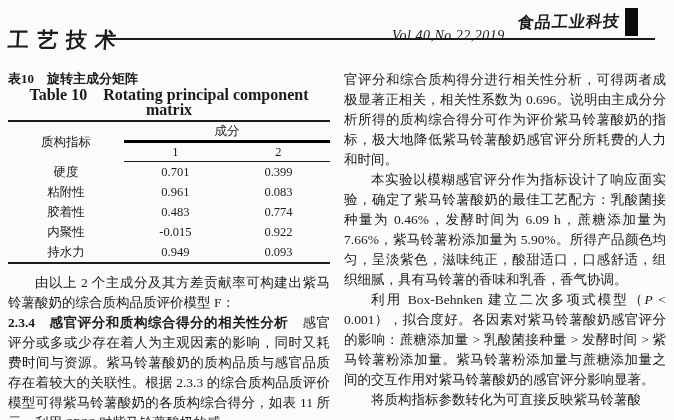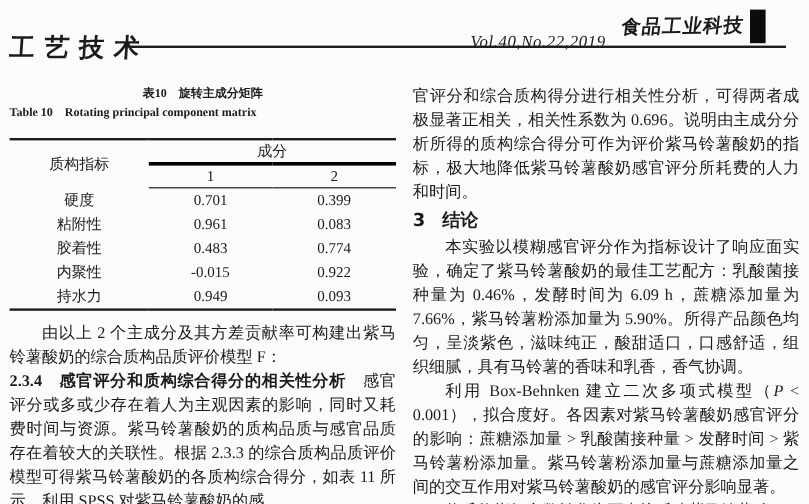--- a/index.html
+++ b/index.html
@@ -37,22 +37,22 @@
     position:absolute; left:384px; top:24px;
     font-style:italic; font-size:14px; letter-spacing:0.5px;
   }
 
   
   .columns { display:flex; gap:14px; margin-top:4px; }
   .col { width:322px; font-size:13.5px; line-height:20px; text-align:justify; }
 
   
   .table-block { margin-bottom:9px; }
-  .tbl-title-zh { text-align:center; font-weight:bold; font-size:10px; line-height:17px; }
-  .tbl-title-en { text-align:left; font-weight:bold; font-size:10px; line-height:15px; margin-bottom:13px; }
+  .tbl-title-zh { font-weight:bold; font-size:13px; line-height:17px; }
+  .tbl-title-en { text-align:center; font-weight:bold; font-size:16px; line-height:15px; margin-bottom:3px; }
   table.pca { width:100%; border-collapse:collapse; font-size:12.5px; line-height:16px;
     border-top:2px solid #1d1d1d; border-bottom:2px solid #1d1d1d; }
   table.pca th, table.pca td { font-weight:normal; text-align:center; padding:1px 2px; }
   th.stub { width:36%; }
   th.span-head { border-bottom:3px solid #000000; }
   tr.subhead th { border-bottom:1.8px solid #1d1d1d; }
   td.val { width:32%; }
   table.pca tbody td { padding-top:2px; padding-bottom:2px; }
 
   
@@ -133,21 +133,20 @@
 
       <p class="indent">由以上 2 个主成分及其方差贡献率可构建出紫马铃薯酸奶的综合质构品质评价模型 F：</p>
       <p><span class="sec-head">2.3.4　感官评分和质构综合得分的相关性分析</span><span>　感官评分或多或少存在着人为主观因素的影响，同时又耗费时间与资源。紫马铃薯酸奶的质构品质与感官品质存在着较大的关联性。根据 2.3.3 的综合质构品质评价模型可得紫马铃薯酸奶的各质构综合得分，如表 11 所示。利用 SPSS 对紫马铃薯酸奶的感</span></p>
 
     </div>
 
     <div class="col">
 
       <p>官评分和综合质构得分进行相关性分析，可得两者成极显著正相关，相关性系数为 0.696。说明由主成分分析所得的质构综合得分可作为评价紫马铃薯酸奶的指标，极大地降低紫马铃薯酸奶感官评分所耗费的人力和时间。</p>
 
-      <div class="h-conclusion"><span class="num">3</span><span>结论</span></div>
 
       <p class="indent">本实验以模糊感官评分作为指标设计了响应面实验，确定了紫马铃薯酸奶的最佳工艺配方：乳酸菌接种量为 0.46%，发酵时间为 6.09 h，蔗糖添加量为 7.66%，紫马铃薯粉添加量为 5.90%。所得产品颜色均匀，呈淡紫色，滋味纯正，酸甜适口，口感舒适，组织细腻，具有马铃薯的香味和乳香，香气协调。</p>
 
       <p class="indent"><span>利用 Box-Behnken 建立二次多项式模型（</span><span class="p-italic">P</span><span> &lt; 0.001），拟合度好。各因素对紫马铃薯酸奶感官评分的影响：蔗糖添加量 &gt; 乳酸菌接种量 &gt; 发酵时间 &gt; 紫马铃薯粉添加量。紫马铃薯粉添加量与蔗糖添加量之间的交互作用对紫马铃薯酸奶的感官评分影响显著。</span></p>
 
       <p class="indent">将质构指标参数转化为可直接反映紫马铃薯酸</p>
 
     </div>
 
   </div>

